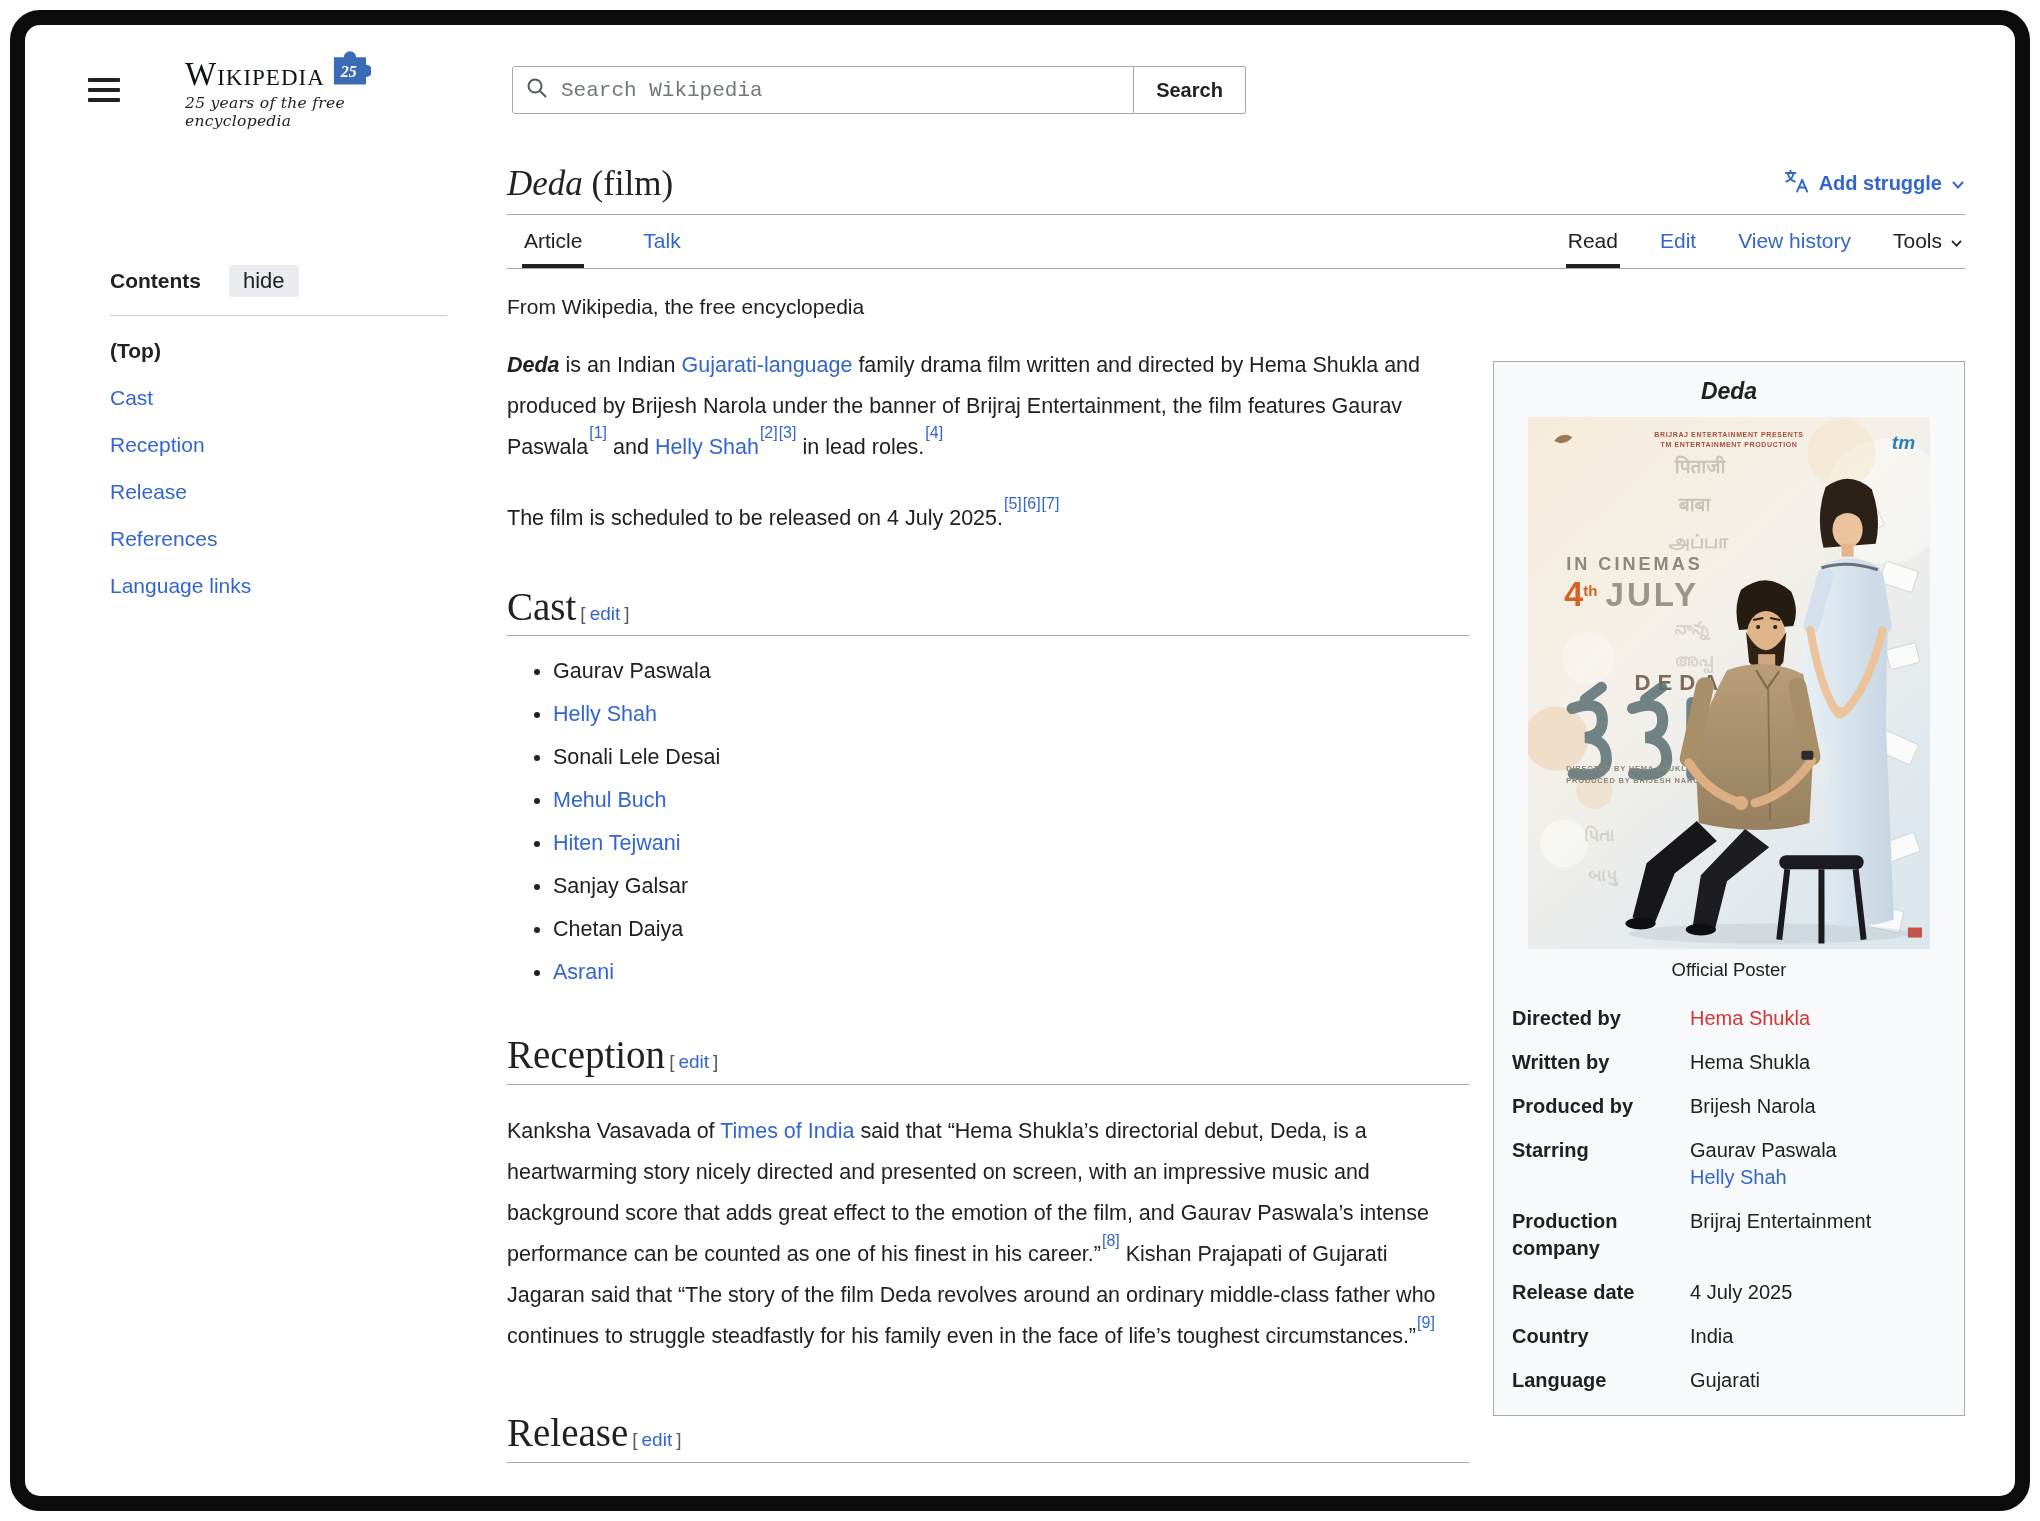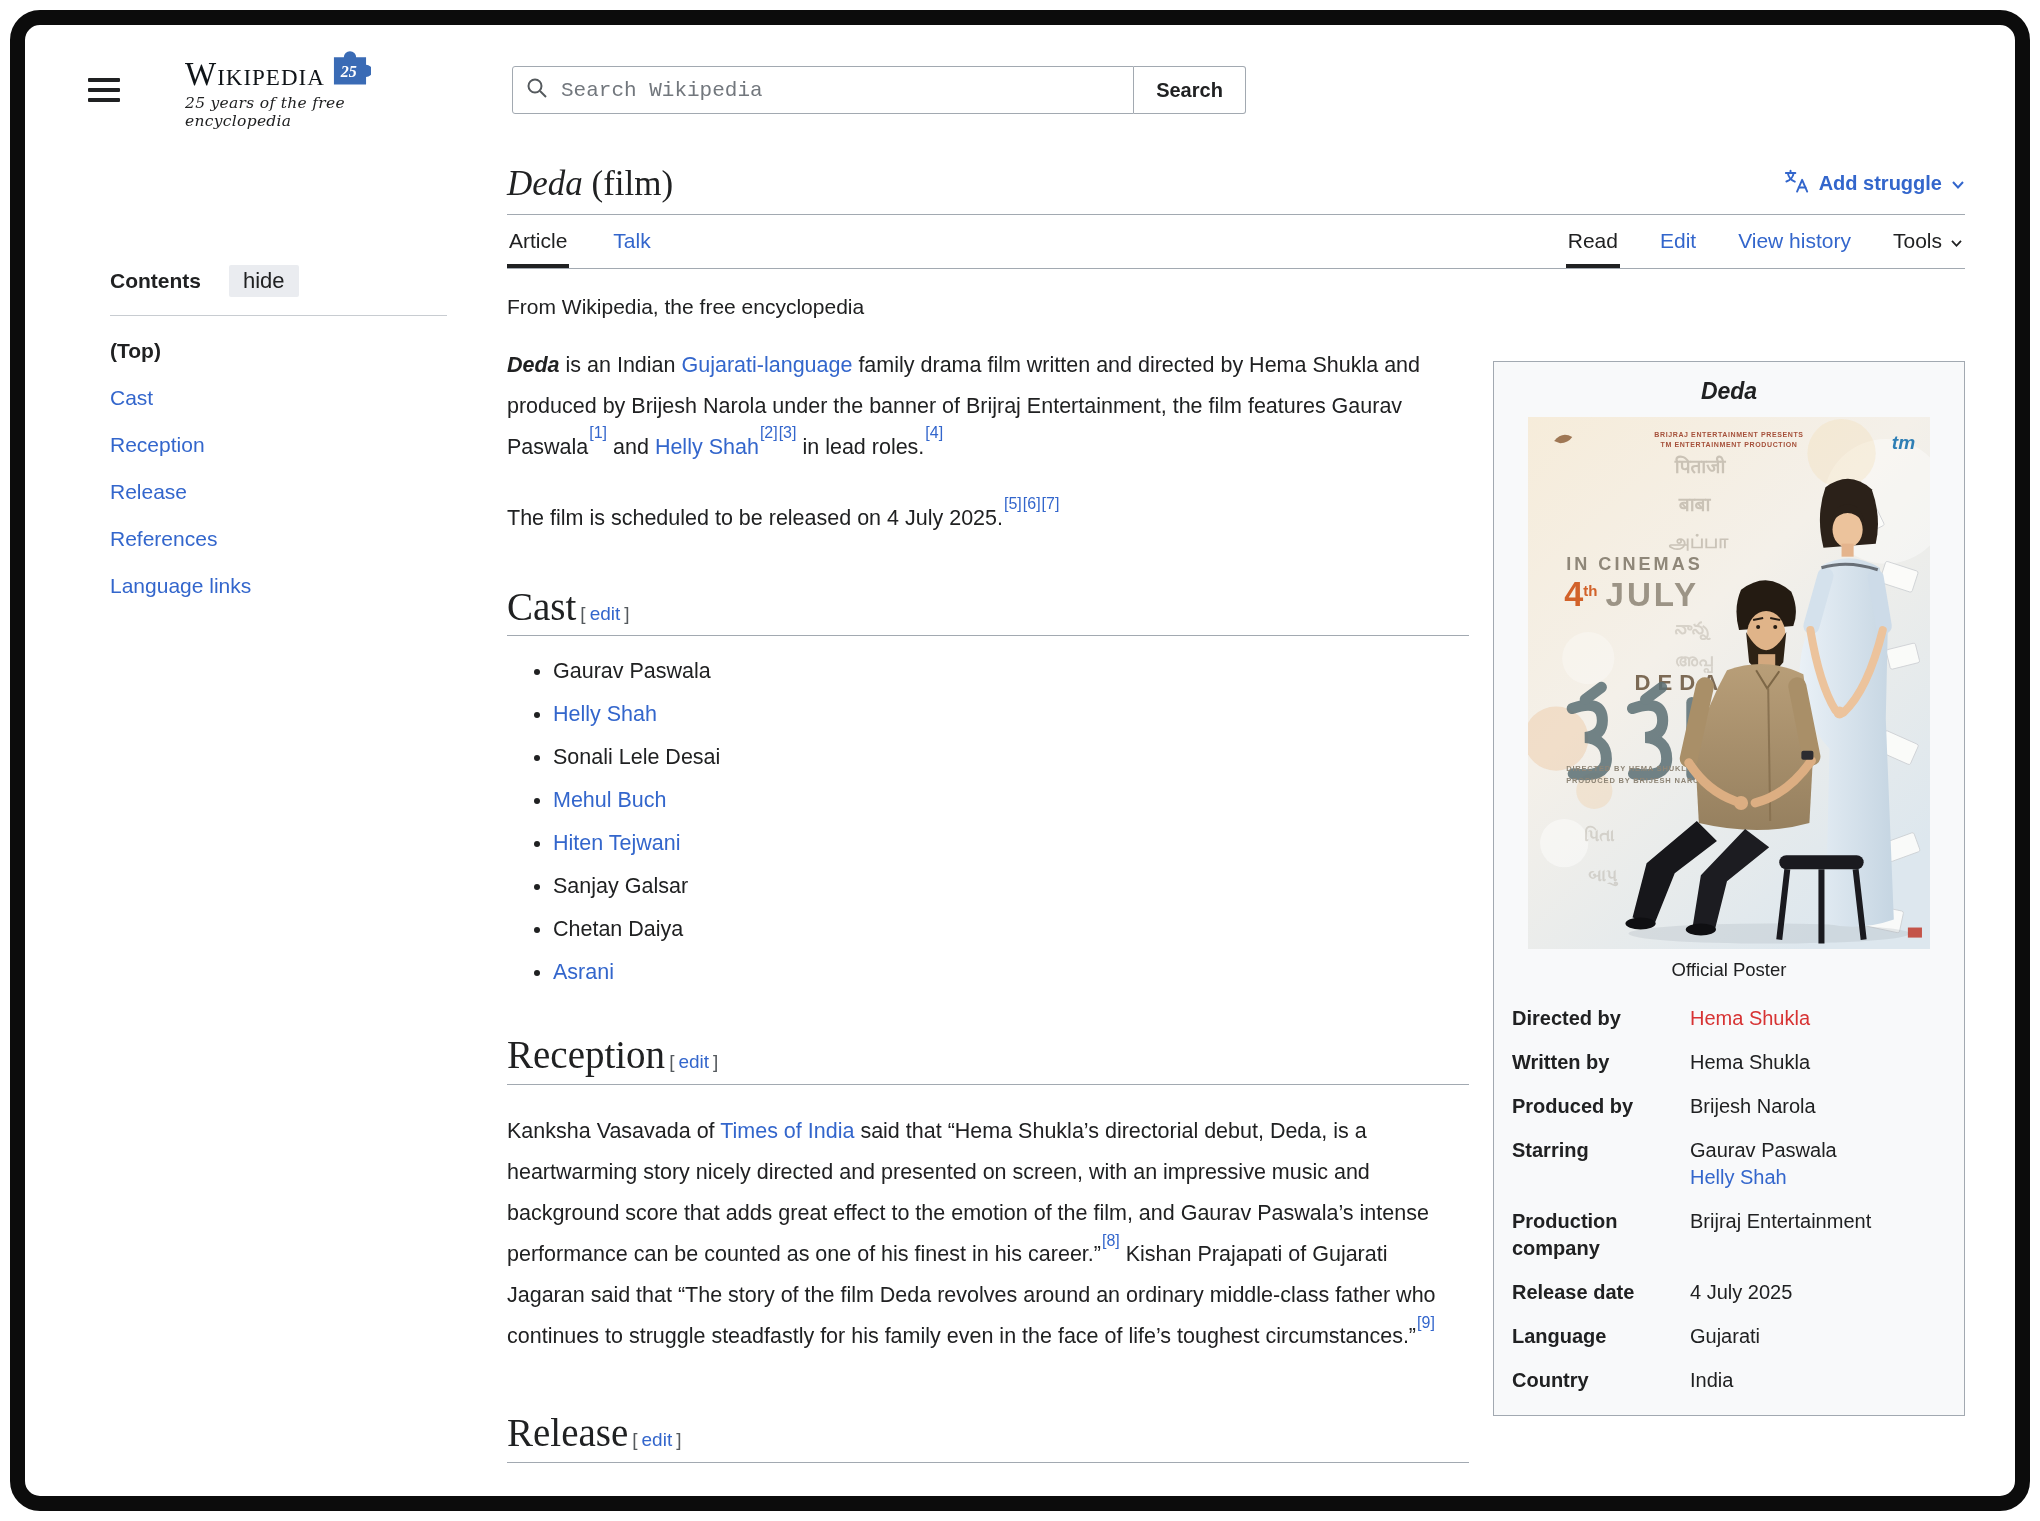--- a/index.html
+++ b/index.html
@@ -37,21 +37,21 @@
   .toc li.toc-current{color:#202122;font-weight:700;cursor:default;}
 
   .content{flex:1;min-width:0;}
   .title-row{display:flex;justify-content:space-between;align-items:flex-end;border-bottom:1px solid #a2a9b1;padding-bottom:10px;margin-top:40px;}
   h1.page-title{font-family:"Liberation Serif",serif;font-weight:400;font-size:35px;margin:0;line-height:1.1;color:#202122;}
   .addlang{display:flex;align-items:center;gap:9px;color:#3366cc;font-weight:700;font-size:20px;cursor:pointer;padding-bottom:4px;}
   .chev{display:inline-block;}
 
   .tabs-row{display:flex;justify-content:space-between;border-bottom:1px solid #a2a9b1;font-size:21px;}
   .tabs-l,.tabs-r{display:flex;align-items:stretch;}
-  .tab{padding:14px 2px 11px 2px;margin-right:42px;color:#3366cc;cursor:pointer;border-bottom:4px solid transparent;}
+  .tab{padding:14px 2px 11px 2px;margin-right:42px;color:#3366cc;cursor:pointer;border-bottom:4px solid transparent;margin-left:15px;}
   .tabs-r .tab{margin-right:0;margin-left:38px;}
   .tab.active{color:#202122;border-bottom-color:#202122;}
   .tab.plain{color:#202122;display:flex;align-items:center;gap:8px;}
 
   .cols{display:flex;align-items:flex-start;}
   .artcol{flex:1;min-width:0;}
   .fromline{font-size:21px;margin-top:26px;}
   .artcol p{font-size:21.5px;line-height:41px;margin:26px 0 30px 0;}
   .h2row{display:flex;align-items:baseline;border-bottom:1px solid #a2a9b1;padding-bottom:6px;margin-top:46px;}
   .h2row h2{font-family:"Liberation Serif",serif;font-weight:400;font-size:39px;margin:0;line-height:1.15;color:#202122;}
@@ -366,29 +366,29 @@
                   <div>Brijraj Entertainment</div>
                 </div>
               </div>
               <div class="ib-row">
                 <div class="ib-label">Release date</div>
                 <div class="ib-value">
                   <div>4 July 2025</div>
                 </div>
               </div>
               <div class="ib-row">
+                <div class="ib-label">Country</div>
+                <div class="ib-value">
+                  <div>India</div>
+                </div>
+              </div>
+              <div class="ib-row">
                 <div class="ib-label">Language</div>
                 <div class="ib-value">
                   <div>Gujarati</div>
-                </div>
-              </div>
-              <div class="ib-row">
-                <div class="ib-label">Country</div>
-                <div class="ib-value">
-                  <div>India</div>
                 </div>
               </div>
             </div>
         </aside>
       </div>
 
     </div>
   </div>
 </div>
 

